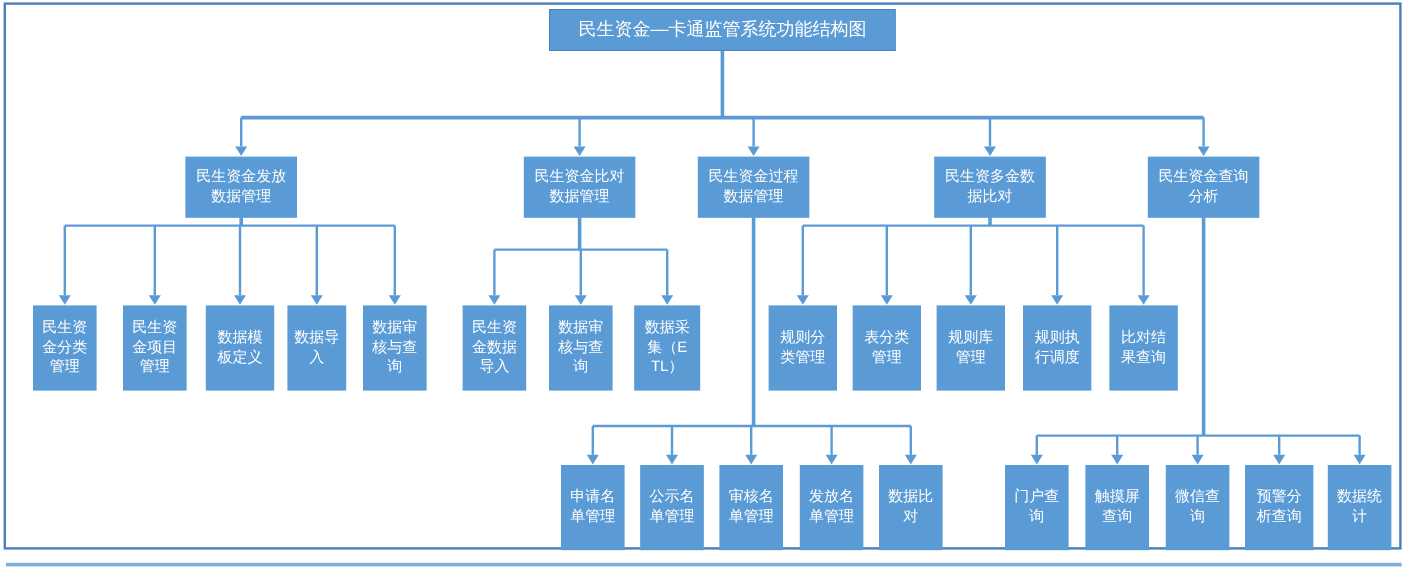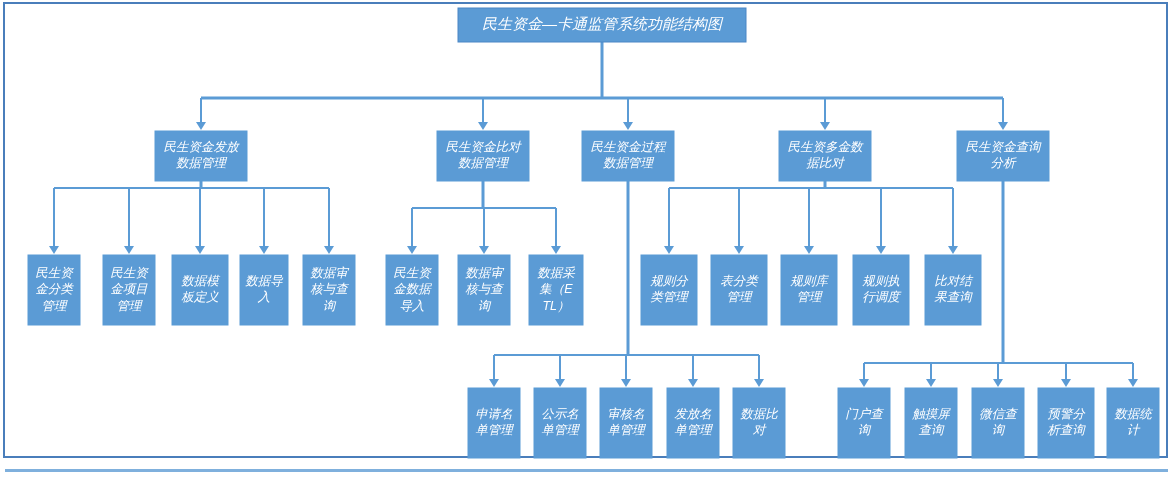--- a/index.html
+++ b/index.html
@@ -9,21 +9,20 @@
   }
   body {
     font-family: "Liberation Sans", "DejaVu Sans", sans-serif;
   }
   #canvas {
     position: relative;
     width: 1173px;
     height: 484px;
     background: #ffffff;
     overflow: hidden;
-    font-style: italic;
   }
   #frame {
     position: absolute;
     left: 3px;
     top: 2px;
     width: 1165px;
     height: 456px;
     border: 2px solid #4a7ebb;
     box-sizing: border-box;
     background: #ffffff;

